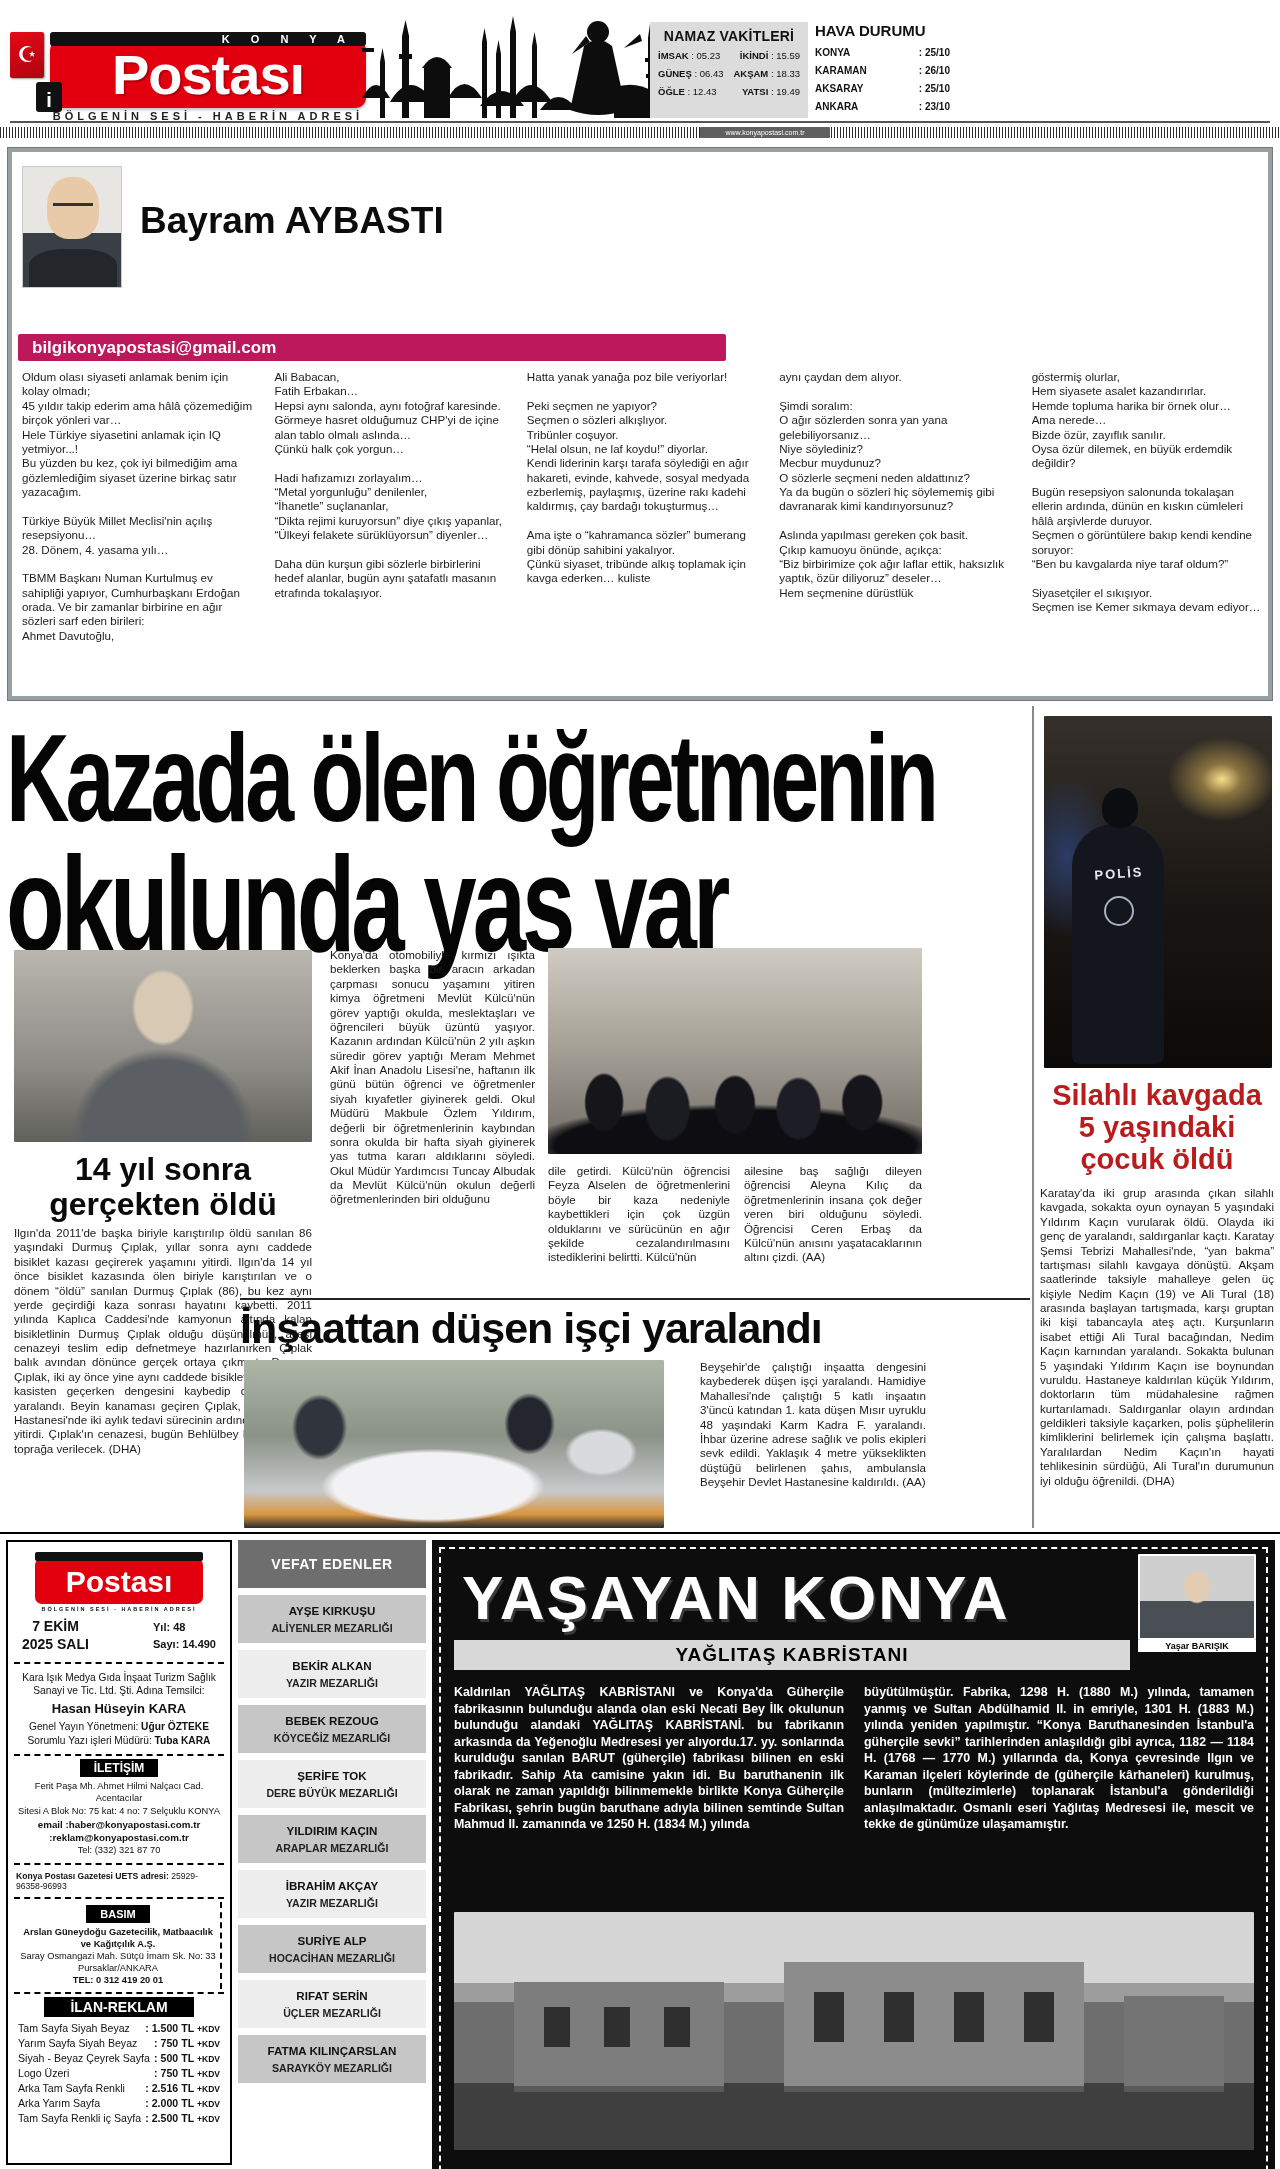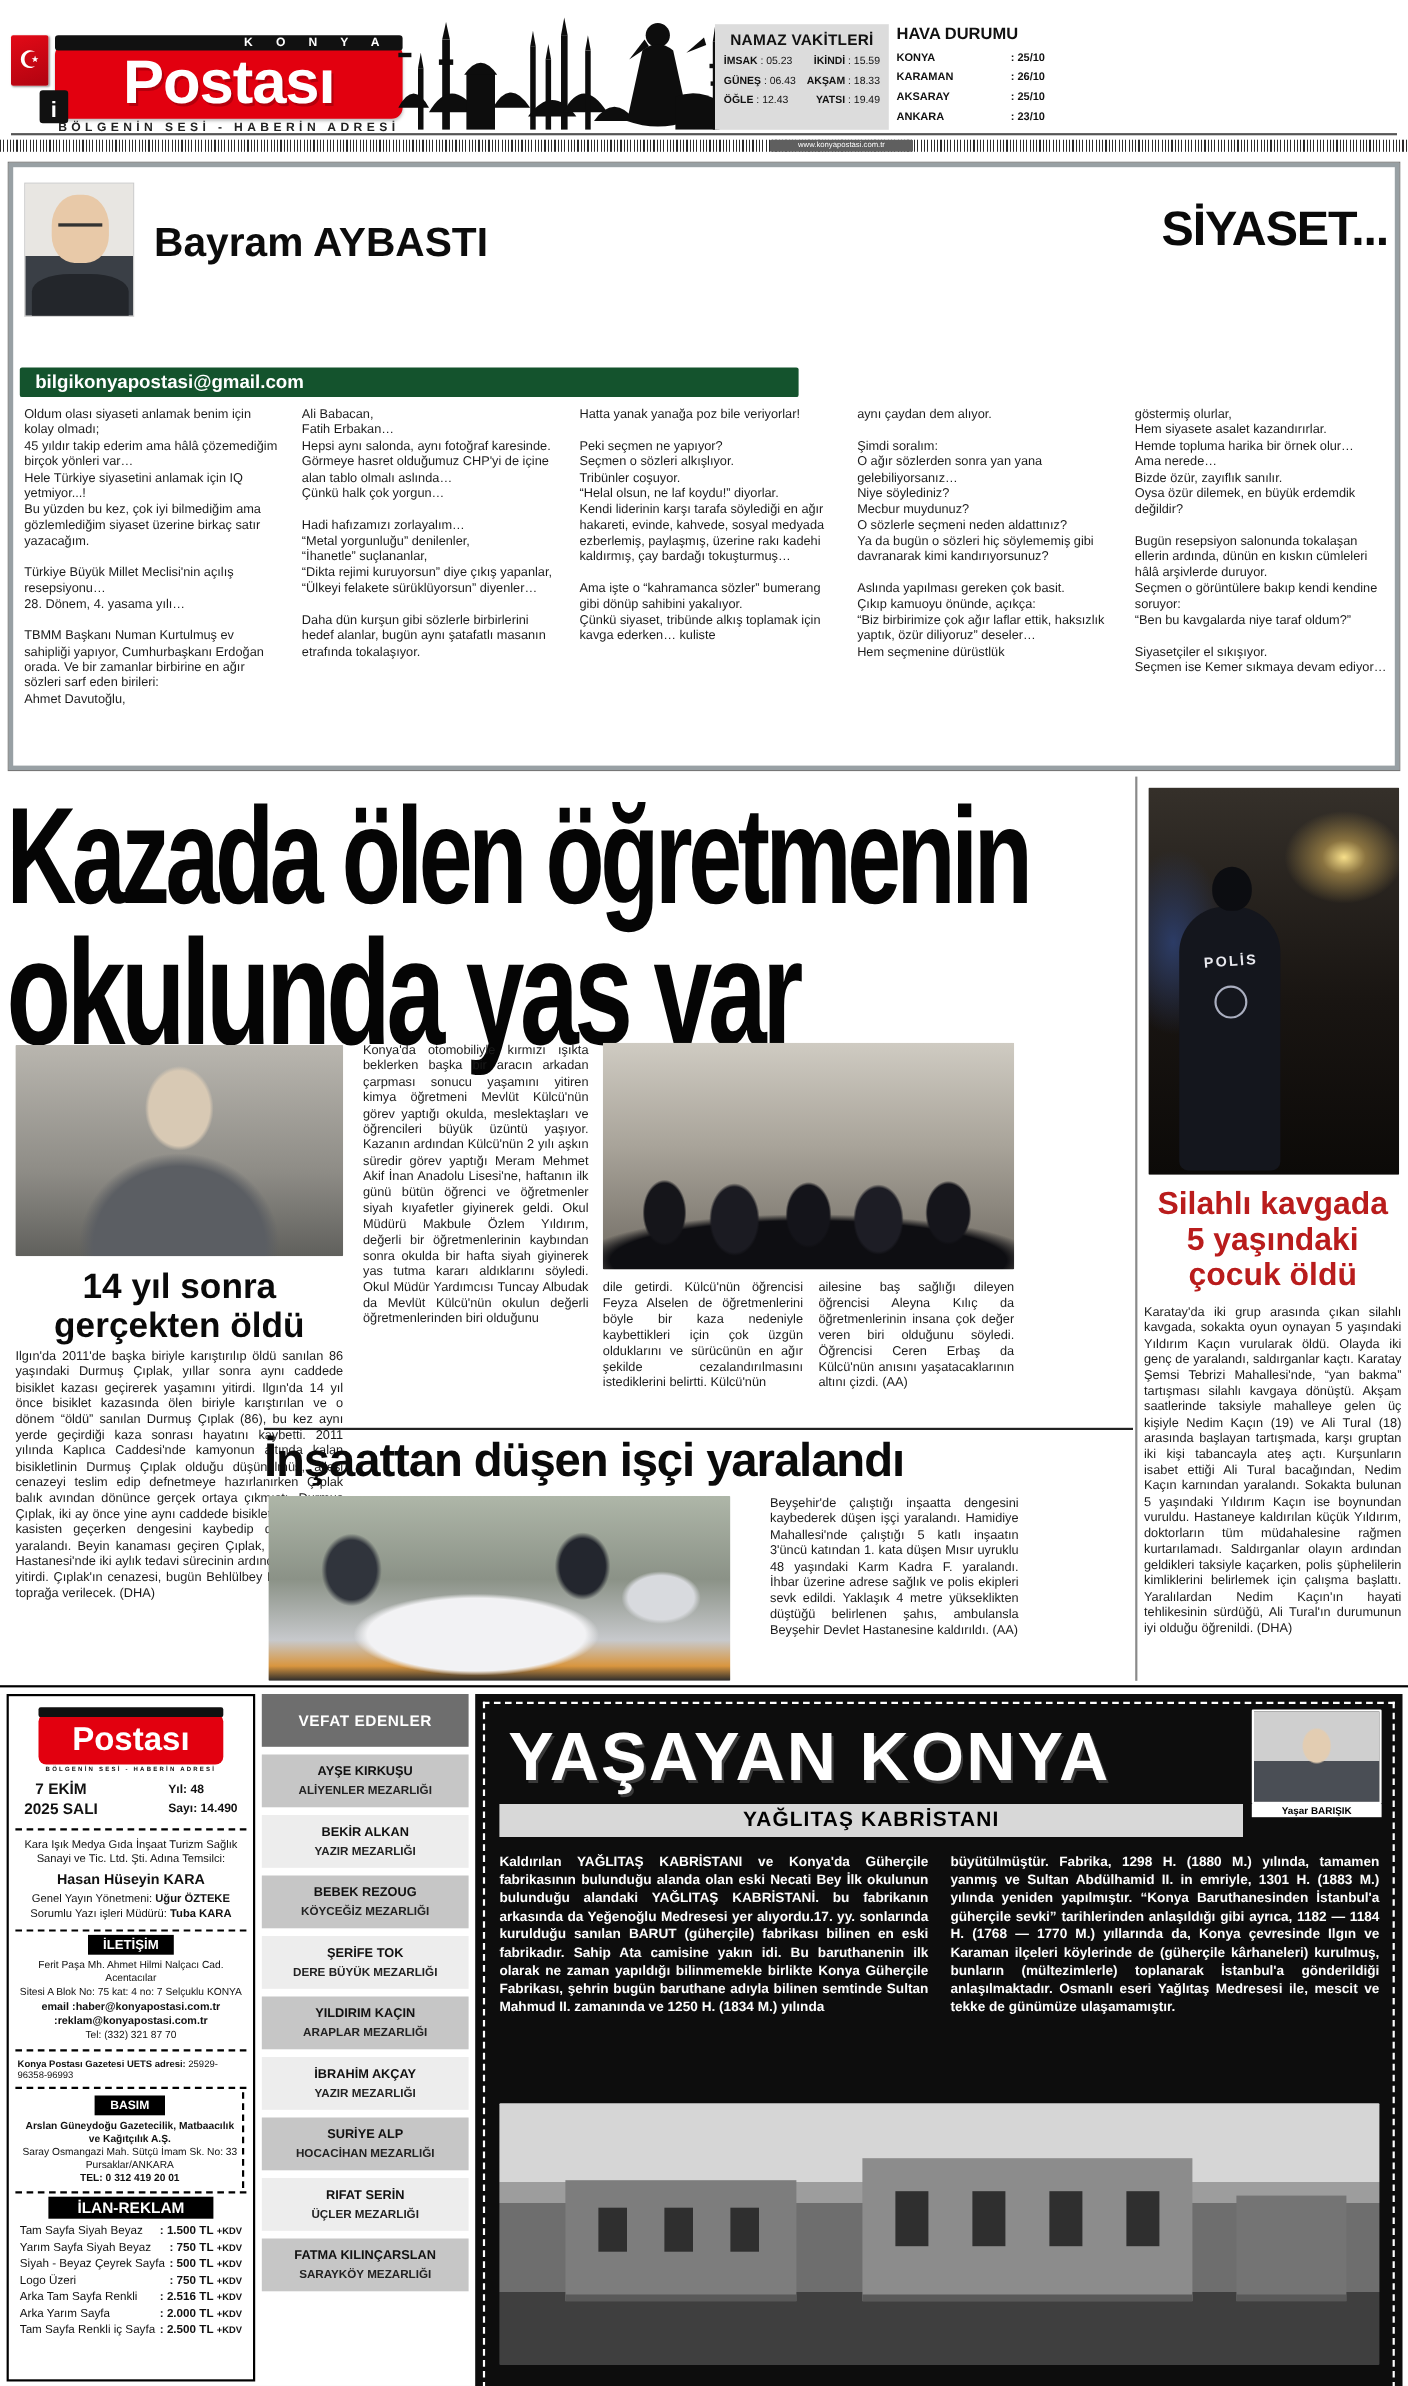--- a/index.html
+++ b/index.html
@@ -29,21 +29,21 @@
   .skyline svg { display:block; }
 
   
   .colbox { border:4px solid #98a0a4; background:#fff; box-shadow:0 0 0 1px #777; }
   .headshot { background:linear-gradient(180deg,#e8e6e2 0 55%,#3a3f46 55% 100%); overflow:hidden; border:1px solid #ccc; }
   .headshot .face { position:absolute; left:24px; top:10px; width:52px; height:62px; background:#e8c9a8; border-radius:45% 45% 40% 40%; }
   .headshot .glasses { position:absolute; left:30px; top:36px; width:40px; height:8px; border-top:3px solid #333; }
   .headshot .suit { position:absolute; left:6px; bottom:-2px; width:88px; height:40px; background:#23262b; border-radius:40% 40% 0 0; }
   .colname { font-size:37px; font-weight:800; color:#0c0c0c; }
   .coltitle { font-size:44px; font-weight:900; letter-spacing:-1px; color:#0a0a0a; }
-  .emailbar { background:#14532d; color:#fff; font-weight:bold; font-size:17px; display:flex; align-items:center; padding-left:14px; border-radius:2px; }
+  .emailbar { background:#be185d; color:#fff; font-weight:bold; font-size:17px; display:flex; align-items:center; padding-left:14px; border-radius:2px; }
   .colwrap { display:flex; gap:18px; }
   .colwrap .ctext { flex:1; font-size:11.6px; line-height:1.24; white-space:pre-line; color:#1c1c1c; }
 
   
   .bighead { font-weight:900; letter-spacing:-4px; color:#050505; transform:scale(1.0,1.42); transform-origin:left top; white-space:nowrap; }
   .story { font-size:11.6px; line-height:1.24; text-align:justify; color:#1b1b1b; }
   .subhead-c { font-weight:800; font-size:29px; line-height:1.1; text-align:center; color:#b91c1c; }
   .subhead-l { font-weight:800; font-size:32px; line-height:1.08; text-align:center; color:#0a0a0a; }
   .divider-v { background:#8a8a8a; }
 
@@ -200,21 +200,20 @@
   <div class="abs barcode" style="left:0; top:127px; width:1280px; height:11px;"></div>
   <div class="abs web-chip" style="left:700px; top:127px; width:130px; height:11px;">www.konyapostasi.com.tr</div>
 
   <div class="abs colbox" style="left:8px; top:148px; width:1264px; height:552px;">
     <div class="abs headshot" style="left:10px; top:14px; width:100px; height:122px;">
       <div class="face"></div>
       <div class="glasses"></div>
       <div class="suit"></div>
     </div>
     <div class="abs colname" style="left:128px; top:48px;">Bayram AYBASTI</div>
-    <div class="abs coltitle" style="left:960px; top:32px; width:290px; text-align:right;">SİYASET...</div>
     <div class="abs emailbar" style="left:6px; top:182px; width:708px; height:27px;">bilgikonyapostasi@gmail.com</div>
     <div class="abs colwrap" style="left:10px; top:218px; width:1244px; height:322px;">
       <div class="ctext">Oldum olası siyaseti anlamak benim için kolay olmadı;
 45 yıldır takip ederim ama hâlâ çözemediğim birçok yönleri var…
 Hele Türkiye siyasetini anlamak için IQ yetmiyor...!
 Bu yüzden bu kez, çok iyi bilmediğim ama gözlemlediğim siyaset üzerine birkaç satır yazacağım.
 
 Türkiye Büyük Millet Meclisi'nin açılış resepsiyonu…
 28. Dönem, 4. yasama yılı…
 

